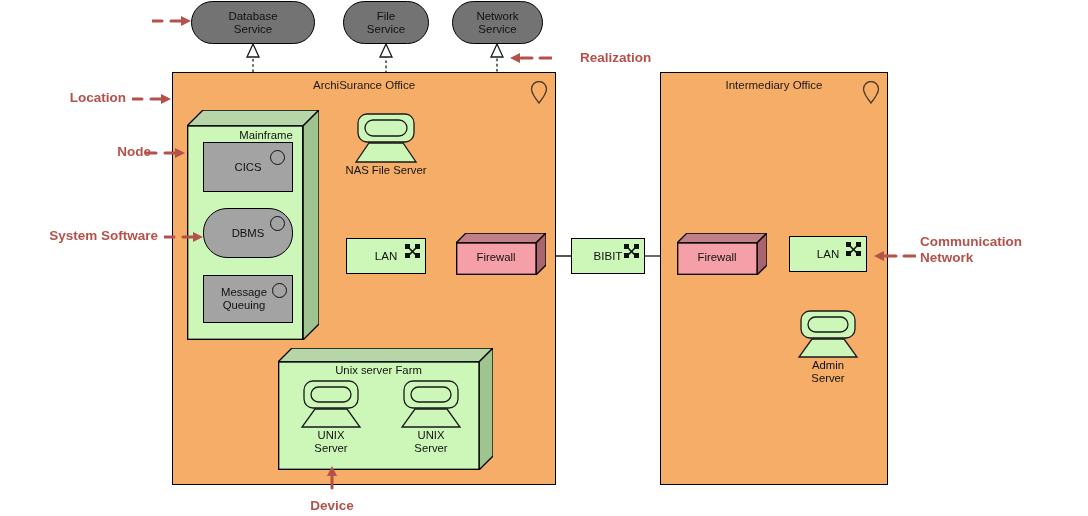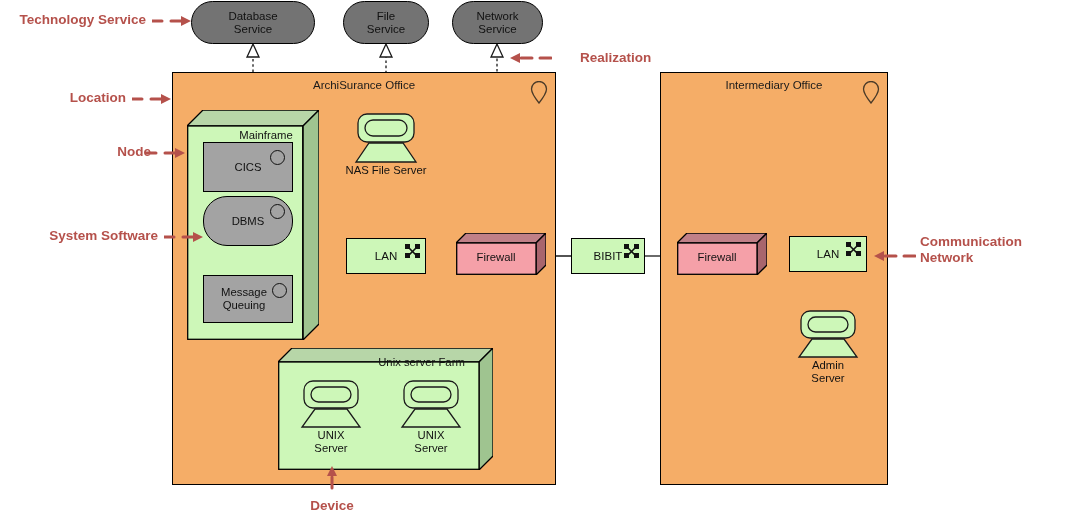--- a/index.html
+++ b/index.html
@@ -125,21 +125,21 @@
       <rect x="0.7" y="16" width="115" height="213.3" fill="#cdf7b8" stroke="#000" stroke-width="1.3"></rect>
     </svg>
     <div class="nlabel" style="width:116px;top:19px;left:0;padding-left:21px;">Mainframe</div>
   </div>
 
   <div class="syssw" style="left:203px;top:142px;width:90px;height:50px;">
     <span style="white-space:pre-line">CICS</span>
     <span class="sw-circle" style="right:7px;top:7px;"></span>
   </div>
 
-  <div class="syssw" style="left:203px;top:196px;width:90px;height:50px;border-radius:24px;">
+  <div class="syssw" style="left:203px;top:208px;width:90px;height:50px;border-radius:24px;">
     <span style="white-space:pre-line">DBMS</span>
     <span class="sw-circle" style="right:7px;top:7px;"></span>
   </div>
 
   <div class="syssw" style="left:203px;top:275px;width:90px;height:48px;">
     <span style="white-space:pre-line;padding-right:8px;">Message
 Queuing</span>
     <span class="sw-circle" style="right:5px;top:7px;"></span>
   </div>
 
@@ -205,21 +205,21 @@
       <line x1="13" y1="4" x2="4" y2="13" stroke="#111" stroke-width="1.6"></line>
     </svg>
   </div>
 
   <div class="node3d" style="left:278px;top:348px;width:215px;height:122px;">
     <svg class="abs" style="left:0;top:0;" width="215" height="122">
       <polygon points="0,14 14,0 215,0 201,14" fill="#b7d6a8" stroke="#000" stroke-width="1.3"></polygon>
       <polygon points="201,14 215,0 215,108 201,122" fill="#9fc490" stroke="#000" stroke-width="1.3"></polygon>
       <rect x="0.7" y="14" width="200.3" height="107.3" fill="#cdf7b8" stroke="#000" stroke-width="1.3"></rect>
     </svg>
-    <div class="nlabel" style="width:201px;left:0;top:8px;padding-left:43px;">Unix server Farm</div>
+    <div class="nlabel" style="width:201px;left:0;top:16px;">Unix server Farm</div>
   </div>
 
   <div class="device" style="left:298px;top:380px;width:66px;height:48px;">
     <svg width="66" height="48">
       <rect x="6" y="1" width="54" height="27" rx="9" fill="#cdf7b8" stroke="#1a1a1a" stroke-width="1.3"></rect>
       <rect x="13" y="7" width="40" height="15" rx="7.5" fill="#cdf7b8" stroke="#1a1a1a" stroke-width="1.3"></rect>
       <polygon points="17,29 49,29 62,47 4,47" fill="#cdf7b8" stroke="#1a1a1a" stroke-width="1.3"></polygon>
     </svg>
     <div class="dev-label" style="top: 49px; white-space: pre-line;">UNIX
 Server</div>
@@ -238,21 +238,20 @@
   <div class="device" style="left:795px;top:310px;width:66px;height:48px;">
     <svg width="66" height="48">
       <rect x="6" y="1" width="54" height="27" rx="9" fill="#cdf7b8" stroke="#1a1a1a" stroke-width="1.3"></rect>
       <rect x="13" y="7" width="40" height="15" rx="7.5" fill="#cdf7b8" stroke="#1a1a1a" stroke-width="1.3"></rect>
       <polygon points="17,29 49,29 62,47 4,47" fill="#cdf7b8" stroke="#1a1a1a" stroke-width="1.3"></polygon>
     </svg>
     <div class="dev-label" style="top: 49px; white-space: pre-line;">Admin
 Server</div>
   </div>
 
-  <div class="anno rt" style="left:0px;top:12px;width:146px;">Technology Service</div>
   <svg class="abs" style="left:152px;top:13px;" width="40" height="16">
     <line x1="0" y1="8" x2="10" y2="8" stroke="#b5514b" stroke-width="3" stroke-linecap="round"></line>
     <line x1="19" y1="8" x2="31" y2="8" stroke="#b5514b" stroke-width="3" stroke-linecap="round"></line>
     <polygon points="39,8 29,3 29,13" fill="#b5514b"></polygon>
   </svg>
 
   <div class="anno rt" style="left:0px;top:90px;width:126px;">Location</div>
   <svg class="abs" style="left:132px;top:91px;" width="40" height="16">
     <line x1="0" y1="8" x2="10" y2="8" stroke="#b5514b" stroke-width="3" stroke-linecap="round"></line>
     <line x1="19" y1="8" x2="31" y2="8" stroke="#b5514b" stroke-width="3" stroke-linecap="round"></line>

